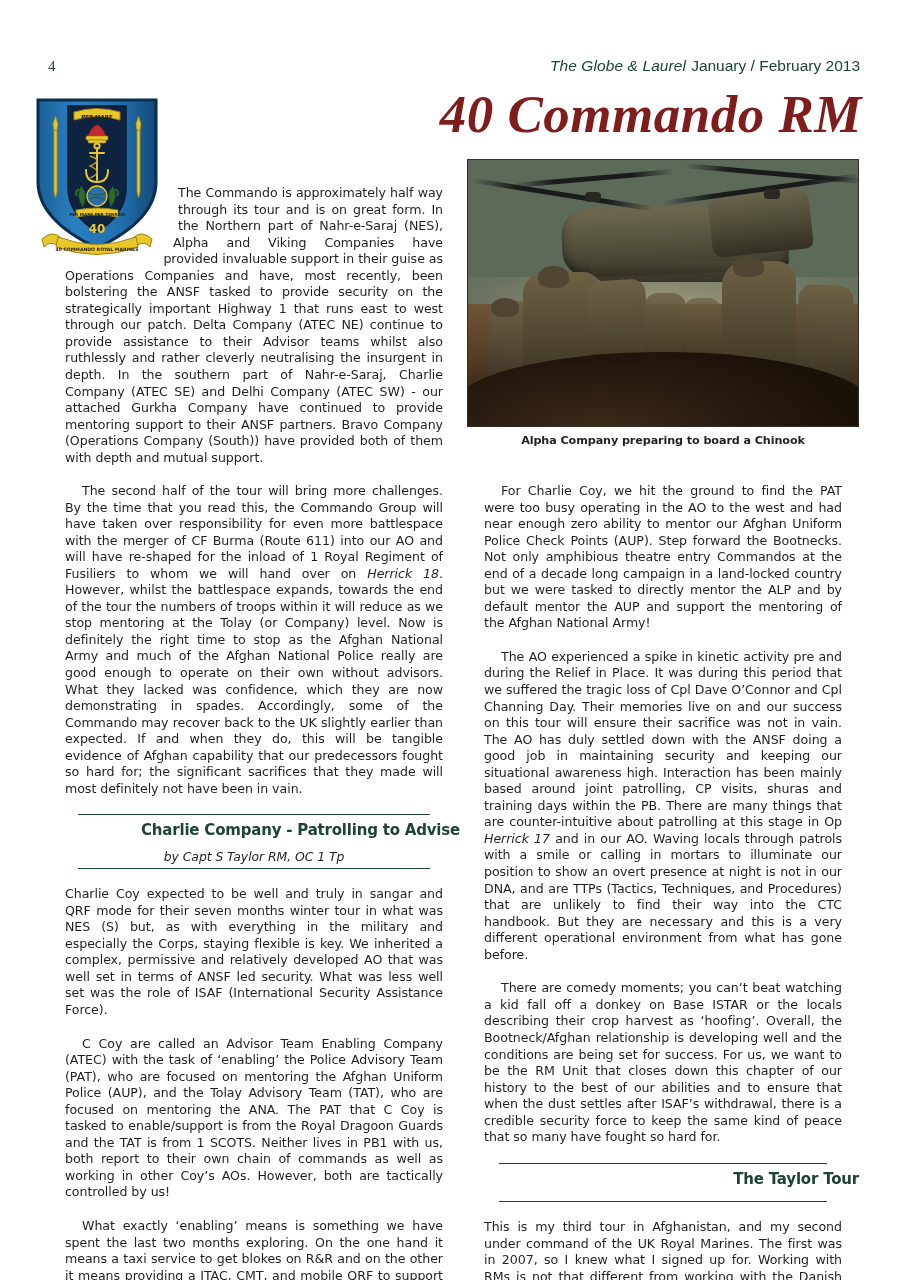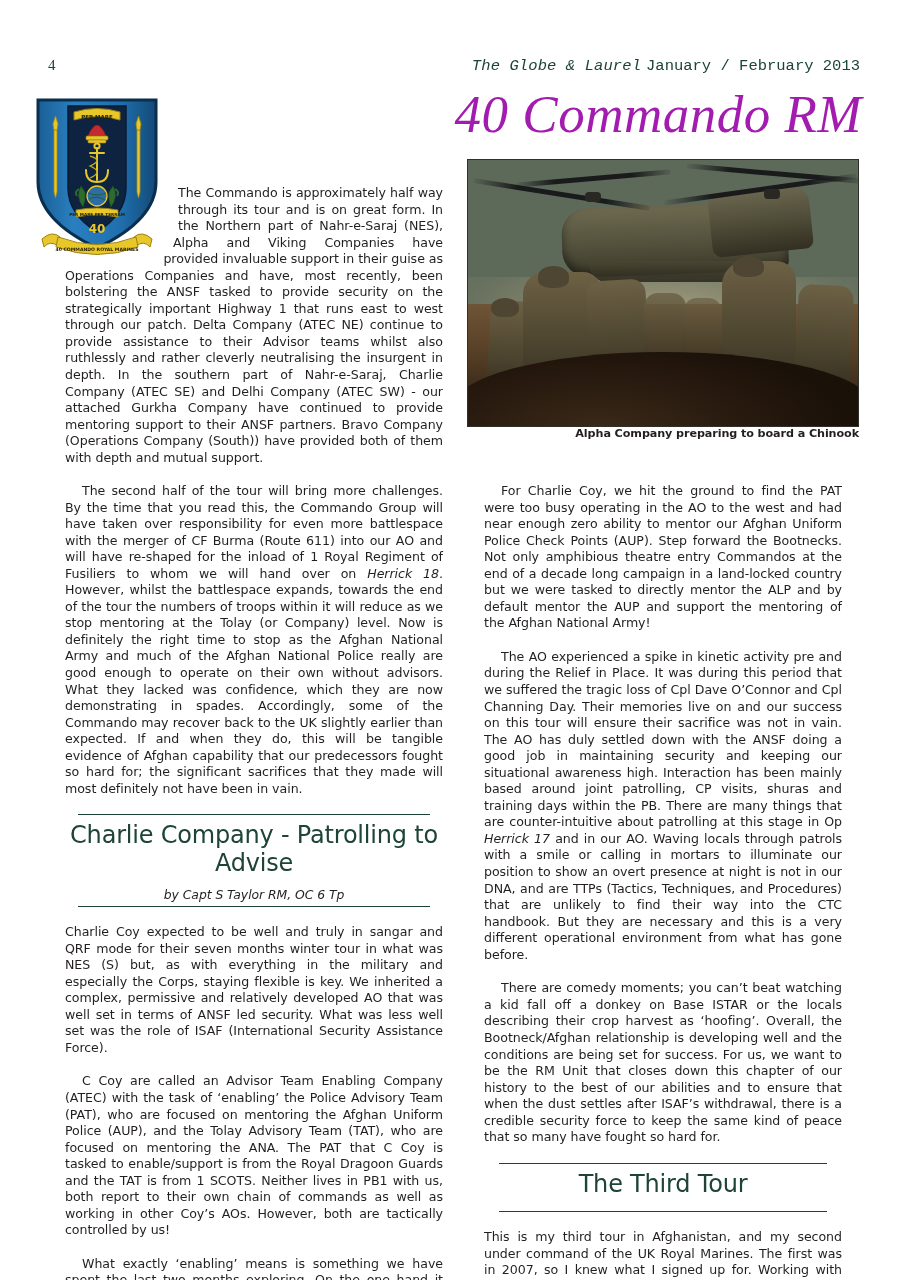--- a/index.html
+++ b/index.html
@@ -33,45 +33,45 @@
     align-items: baseline;
     justify-content: space-between;
     color: #1d4435;
   }
   .folio {
     font-family: "Liberation Serif", serif;
     font-size: 15px;
     color: #1d4435;
   }
   .head-right {
-    font-family: Liberation Mono, monospace;
+    font-family: Liberation Sans, sans-serif;
     font-size: 15.5px;
     white-space: nowrap;
     text-align: right;
   }
   .head-right .pub {
     font-style: italic;
     letter-spacing: 0.1px;
   }
   .head-right .issue {
     font-style: normal;
     margin-left: 5px;
   }
 
   
   .article-title {
     position: absolute;
     right: 46px;
     top: 88px;
     font-family: "Liberation Serif", serif;
     font-style: italic;
-    font-weight: normal;
+    font-weight: bold;
     font-size: 53px;
     line-height: 1;
-    color: #a21caf;
+    color: #7f1d1d;
     letter-spacing: 0.5px;
   }
 
   
   .crest {
     position: absolute;
     left: 34px;
     top: 96px;
     width: 126px;
     height: 163px;
@@ -171,21 +171,22 @@
   .helmet {
     position: absolute;
     background: #4e4632;
     border-radius: 50% 50% 40% 40%;
   }
   .helmet.k1 { left: 6%;  top: 52%; width: 7%;  height: 7%; }
   .helmet.k2 { left: 18%; top: 40%; width: 8%;  height: 8%; }
   .helmet.k3 { left: 68%; top: 36%; width: 8%;  height: 8%; }
 
   .photo-caption {
-    text-align: right;
+    margin-top: 7px;
+    text-align: center;
     font-family: "DejaVu Sans", sans-serif;
     font-weight: bold;
     font-size: 11.2px;
     color: #231f20;
     letter-spacing: -0.1px;
   }
 
   
   .body-text {
     font-family: "DejaVu Sans", sans-serif;
@@ -233,24 +234,24 @@
   .rule-top {
     border-top: 1.6px solid #1d4435;
     margin: 0 0 7px 0;
   }
   .rule-bottom {
     border-top: 1.1px solid #1d4435;
     margin: 4px 0 9px 0;
   }
   .section-title {
     font-family: "DejaVu Sans", sans-serif;
-    font-weight: normal;
-    font-size: 24px;
+    font-weight: bold;
+    font-size: 15px;
     color: #1d4435;
-    text-align: center;
+    text-align: right;
     line-height: 1.15;
     letter-spacing: -0.2px;
   }
   .byline {
     font-family: "DejaVu Sans", sans-serif;
     font-style: italic;
     font-size: 12.4px;
     color: #231f20;
     text-align: center;
     line-height: 1.25;
@@ -374,37 +375,37 @@
     <p><span>The Commando is approximately half way through its tour and is on great form. In the Northern part of Nahr-e-Saraj (NES), Alpha and Viking Companies have provided invaluable support in their guise as Operations Companies and </span><span>have, most recently, been bolstering the ANSF tasked to provide security on the strategically important Highway 1 that runs east to west through our patch. Delta Company (ATEC NE) continue to provide assistance to their Advisor teams whilst also ruthlessly and rather cleverly neutralising the insurgent in depth. In the southern part of Nahr-e-Saraj, Charlie Company (ATEC SE) and Delhi Company (ATEC SW) - our attached Gurkha Company have continued to provide mentoring support to their ANSF partners. Bravo Company (Operations Company (South)) have provided both of them with depth and mutual support.</span></p>
   </div>
 
   <div class="col-left body-text">
     <p class="indent"><span>The second half of the tour will bring more challenges. By the time that you read this, the Commando Group will have taken over responsibility for even more battlespace with the merger of CF Burma (Route 611) into our AO and will have re-shaped for the inload of 1 Royal Regiment of Fusiliers to whom we will hand over on </span><i>Herrick 18</i><span>. However, whilst the battlespace expands, towards the end of the tour the numbers of troops within it will reduce as we stop mentoring at the Tolay (or Company) level. Now is definitely the right time to stop as the Afghan National Army and much of the Afghan National Police really are good enough to operate on their own without advisors. What they lacked was confidence, which they are now demonstrating in spades. Accordingly, some of the Commando may recover back to the UK slightly earlier than expected. If and when they do, this will be tangible evidence of Afghan capability that our predecessors fought so hard for; the significant sacrifices that they made will most definitely not have been in vain.</span></p>
 
     <div class="section-head">
       <div class="rule-top rule-inset-left"></div>
       <div class="section-title">Charlie Company - Patrolling to Advise</div>
       <div class="spacer-8"></div>
-      <div class="byline">by Capt S Taylor RM, OC 6 Tp</div>
+      <div class="byline">by Capt S Taylor RM, OC 1 Tp</div>
       <div class="rule-bottom rule-inset-left"></div>
     </div>
 
     <p>Charlie Coy expected to be well and truly in sangar and QRF mode for their seven months winter tour in what was NES (S) but, as with everything in the military and especially the Corps, staying flexible is key. We inherited a complex, permissive and relatively developed AO that was well set in terms of ANSF led security. What was less well set was the role of ISAF (International Security Assistance Force).</p>
     <p class="indent">C Coy are called an Advisor Team Enabling Company (ATEC) with the task of ‘enabling’ the Police Advisory Team (PAT), who are focused on mentoring the Afghan Uniform Police (AUP), and the Tolay Advisory Team (TAT), who are focused on mentoring the ANA. The PAT that C Coy is tasked to enable/support is from the Royal Dragoon Guards and the TAT is from 1 SCOTS. Neither lives in PB1 with us, both report to their own chain of commands as well as working in other Coy’s AOs. However, both are tactically controlled by us!</p>
     <p class="indent">What exactly ‘enabling’ means is something we have spent the last two months exploring. On the one hand it means a taxi service to get blokes on R&amp;R and on the other it means providing a JTAC, CMT, and mobile QRF to support patrols in the Dashte. It had become clear from the OC’s recce three months before we arrived that mentoring the Afghan Local Police (ALP) was going to be a core Coy task as there was no</p>
   </div>
 
   <div class="col-right body-text">
     <p class="indent">For Charlie Coy, we hit the ground to find the PAT were too busy operating in the AO to the west and had near enough zero ability to mentor our Afghan Uniform Police Check Points (AUP). Step forward the Bootnecks. Not only amphibious theatre entry Commandos at the end of a decade long campaign in a land-locked country but we were tasked to directly mentor the ALP and by default mentor the AUP and support the mentoring of the Afghan National Army!</p>
     <p class="indent"><span>The AO experienced a spike in kinetic activity pre and during the Relief in Place. It was during this period that we suffered the tragic loss of Cpl Dave O’Connor and Cpl Channing Day. Their memories live on and our success on this tour will ensure their sacrifice was not in vain. The AO has duly settled down with the ANSF doing a good job in maintaining security and keeping our situational awareness high. Interaction has been mainly based around joint patrolling, CP visits, shuras and training days within the PB. There are many things that are counter-intuitive about patrolling at this stage in Op </span><i>Herrick 17</i><span> and in our AO. Waving locals through patrols with a smile or calling in mortars to illuminate our position to show an overt presence at night is not in our DNA, and are TTPs (Tactics, Techniques, and Procedures) that are unlikely to find their way into the CTC handbook. But they are necessary and this is a very different operational environment from what has gone before.</span></p>
     <p class="indent">There are comedy moments; you can’t beat watching a kid fall off a donkey on Base ISTAR or the locals describing their crop harvest as ‘hoofing’. Overall, the Bootneck/Afghan relationship is developing well and the conditions are being set for success. For us, we want to be the RM Unit that closes down this chapter of our history to the best of our abilities and to ensure that when the dust settles after ISAF’s withdrawal, there is a credible security force to keep the same kind of peace that so many have fought so hard for.</p>
 
     <div class="section-head">
       <div class="rule-top rule-inset-right"></div>
-      <div class="section-title">The Third Tour</div>
+      <div class="section-title">The Taylor Tour</div>
       <div class="spacer-8"></div>
       <div class="rule-bottom rule-inset-right"></div>
     </div>
 
     <p>This is my third tour in Afghanistan, and my second under command of the UK Royal Marines. The first was in 2007, so I knew what I signed up for. Working with RMs is not that different from working with the Danish Army. Most of our TTPs are common due to NATO standards, and the language</p>
   </div>
 
 </div>
 
 </body></html>

